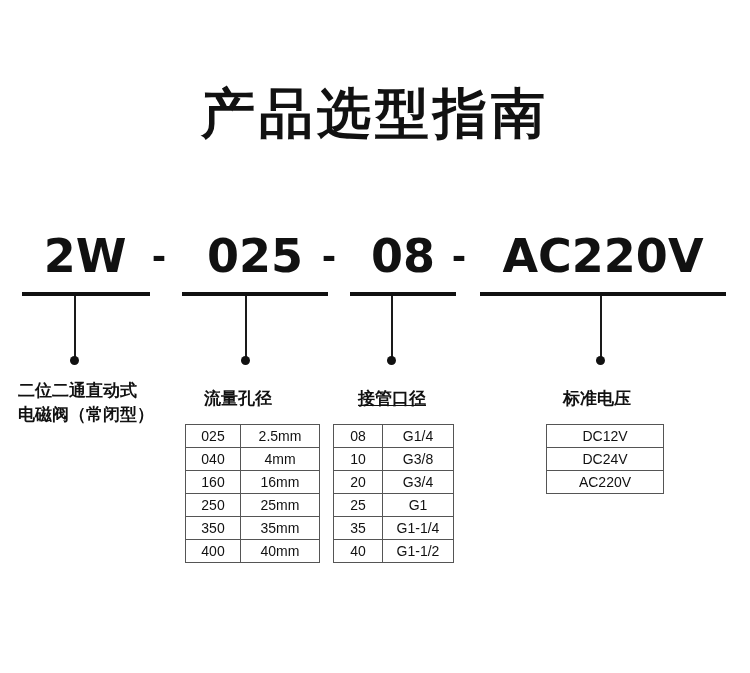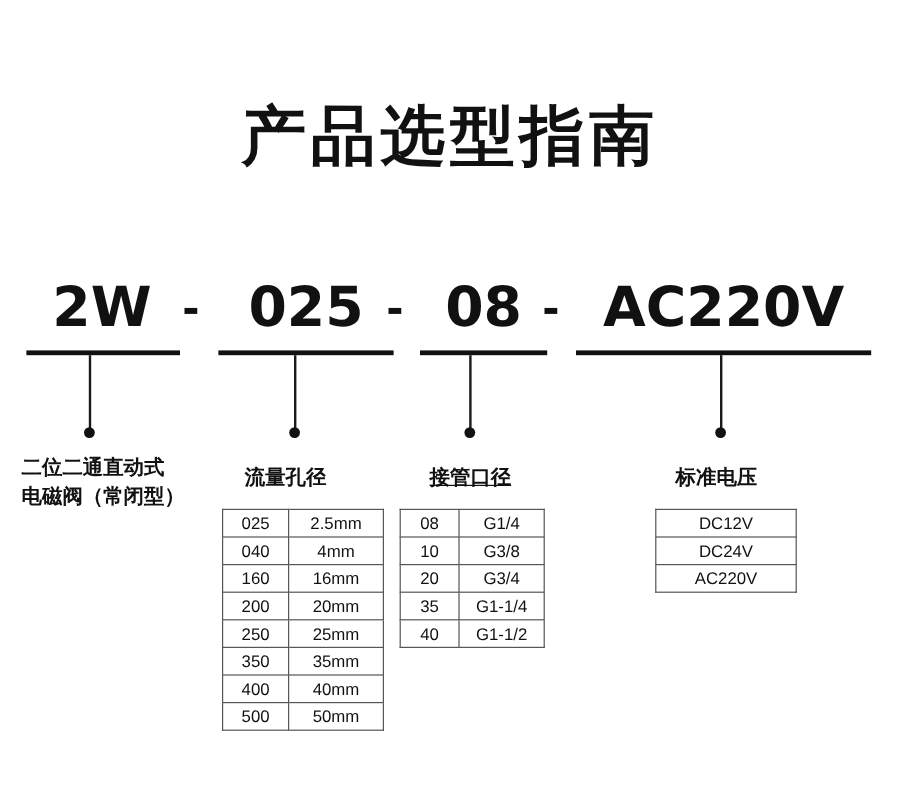--- a/index.html
+++ b/index.html
@@ -143,57 +143,53 @@
         </tr>
         <tr>
           <td class="code">040</td>
           <td class="val">4mm</td>
         </tr>
         <tr>
           <td class="code">160</td>
           <td class="val">16mm</td>
         </tr>
         <tr>
-          <td class="code">200</td>
-          <td class="val">20mm</td>
-        </tr>
-        <tr>
           <td class="code">250</td>
           <td class="val">25mm</td>
         </tr>
         <tr>
           <td class="code">350</td>
           <td class="val">35mm</td>
         </tr>
         <tr>
           <td class="code">400</td>
           <td class="val">40mm</td>
         </tr>
-        <tr>
-          <td class="code">500</td>
-          <td class="val">50mm</td>
-        </tr>
       </tbody>
   </table>
 
   <table class="tbl" id="tbl-port" style="left:333px;top:424px;">
     <tbody>
         <tr>
           <td class="code">08</td>
           <td class="val">G1/4</td>
         </tr>
         <tr>
           <td class="code">10</td>
           <td class="val">G3/8</td>
         </tr>
         <tr>
           <td class="code">20</td>
           <td class="val">G3/4</td>
         </tr>
         <tr>
+          <td class="code">25</td>
+          <td class="val">G1</td>
+        </tr>
+        <tr>
           <td class="code">35</td>
           <td class="val">G1-1/4</td>
         </tr>
         <tr>
           <td class="code">40</td>
           <td class="val">G1-1/2</td>
         </tr>
       </tbody>
   </table>
 

